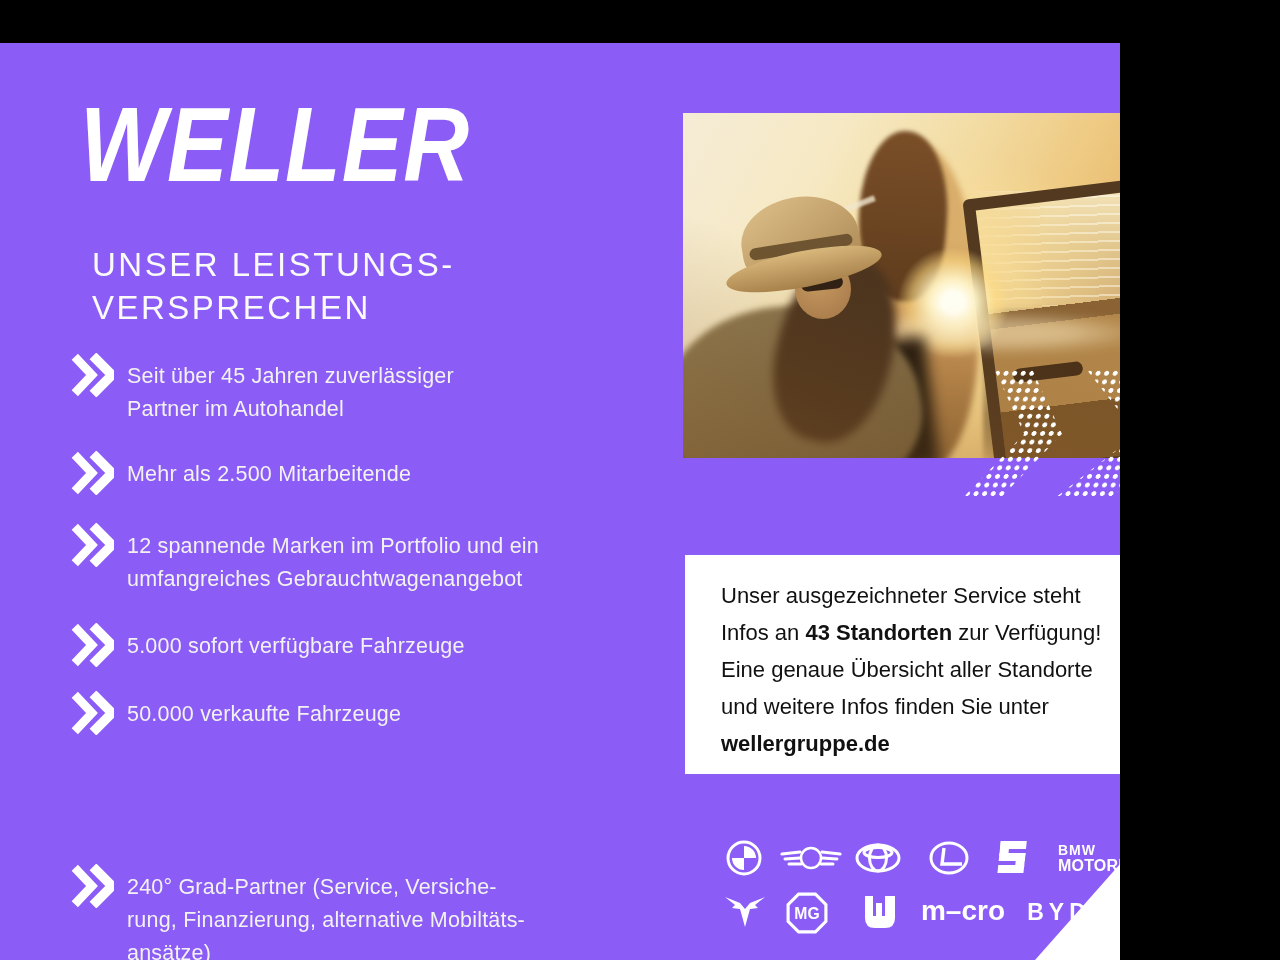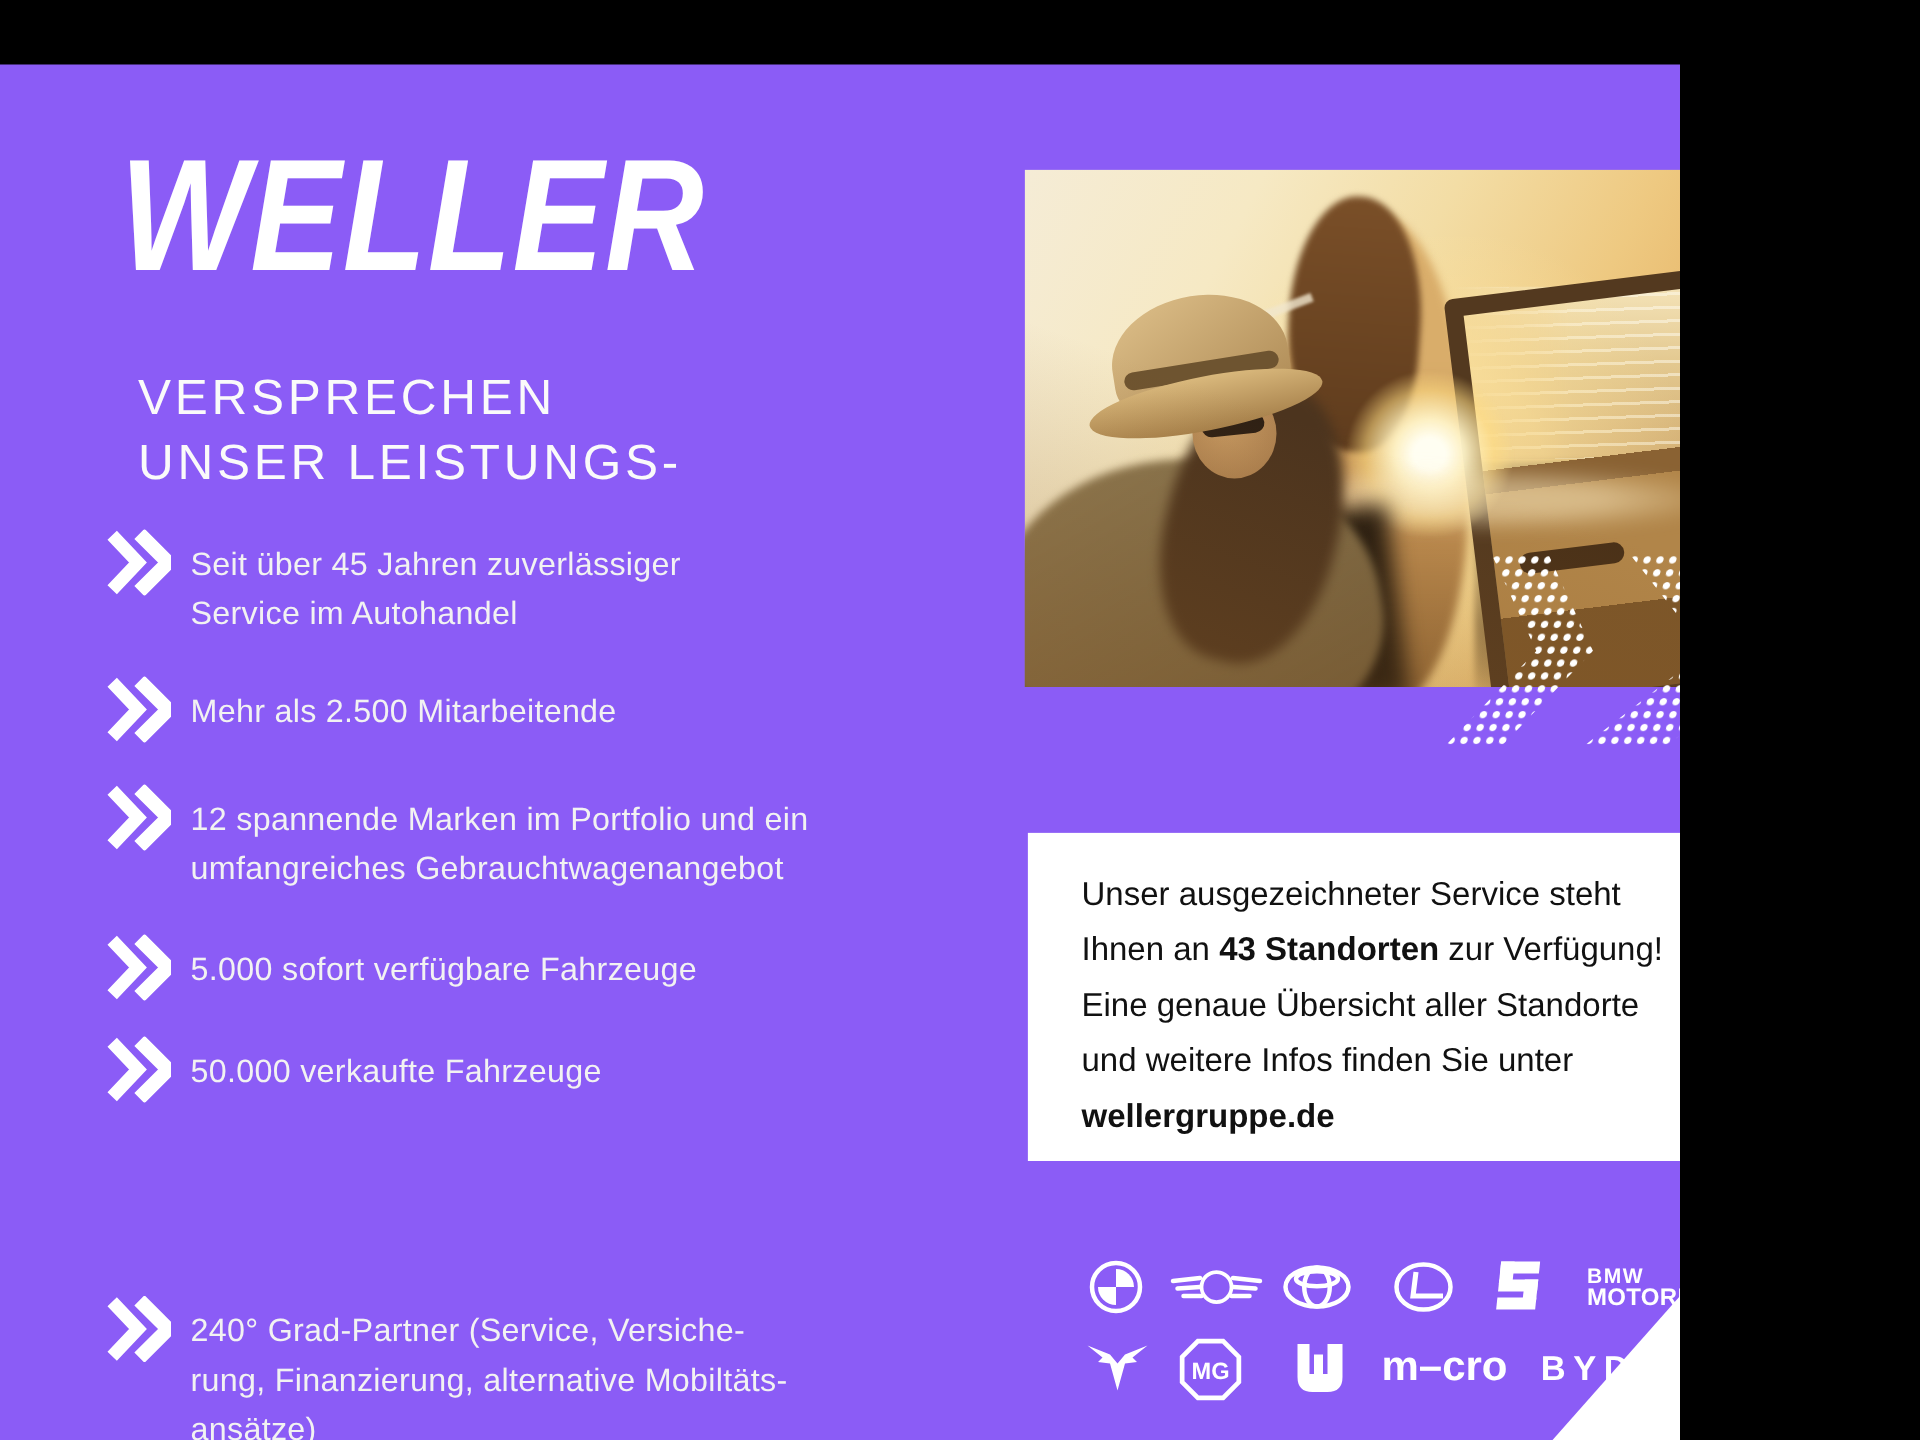--- a/index.html
+++ b/index.html
@@ -49,32 +49,32 @@
 </head>
 <body>
 
 <div class="poster">
 
   <div class="logo">
     <span class="stretch">WELLER</span>
   </div>
 
   <div class="tagline">
+    <div>UNSER LEISTUNGS-</div>
     <div>VERSPRECHEN</div>
-    <div>UNSER LEISTUNGS-</div>
   </div>
 
   <div class="bullet" style="top:310px">
     <svg class="chev" width="44" height="44" viewBox="0 0 46 44" fill="none" stroke="#fff" stroke-linejoin="miter">
         <path d="M5 3 L23 22 L5 41" stroke-width="9"></path>
         <path d="M24 2 L44 22 L24 42" stroke-width="10"></path>
       </svg>
     <div class="btxt">
       <div>Seit über 45 Jahren zuverlässiger</div>
-      <div>Service im Autohandel</div>
+      <div>Partner im Autohandel</div>
     </div>
   </div>
   <div class="bullet" style="top:408px">
     <svg class="chev" width="44" height="44" viewBox="0 0 46 44" fill="none" stroke="#fff">
         <path d="M5 3 L23 22 L5 41" stroke-width="9"></path>
         <path d="M24 2 L44 22 L24 42" stroke-width="10"></path>
       </svg>
     <div class="btxt">
       <div>Mehr als 2.500 Mitarbeitende</div>
     </div>
@@ -164,21 +164,21 @@
          background:linear-gradient(200deg,rgba(255,255,255,0) 55%,rgba(140,90,35,0.35) 100%);"></div>
   </div>
 
   <div class="dots">
     <div class="dgrid" style="left:0;width:84px;"></div>
     <div class="dgrid" style="left:92px;width:122px;"></div>
   </div>
 
   <div class="info-box">
     <div><span>Unser ausgezeichneter Service steht</span></div>
-    <div><span>Ihnen an </span><span class="b">43 Standorten</span><span> zur Verfügung!</span></div>
+    <div><span>Infos an </span><span class="b">43 Standorten</span><span> zur Verfügung!</span></div>
     <div><span>Eine genaue Übersicht aller Standorte</span></div>
     <div><span>und weitere Infos finden Sie unter</span></div>
     <div class="b">wellergruppe.de</div>
   </div>
 
   <div class="bl" style="left:726px;top:797px;width:36px;height:36px;">
     <svg width="36" height="36" viewBox="0 0 36 36">
         <circle cx="18" cy="18" r="16" fill="none" stroke="#fff" stroke-width="3"></circle>
         <path d="M18 6 A12 12 0 0 1 30 18 L18 18 Z" fill="#fff"></path>
         <path d="M18 18 L18 30 A12 12 0 0 1 6 18 Z" fill="#fff"></path>

